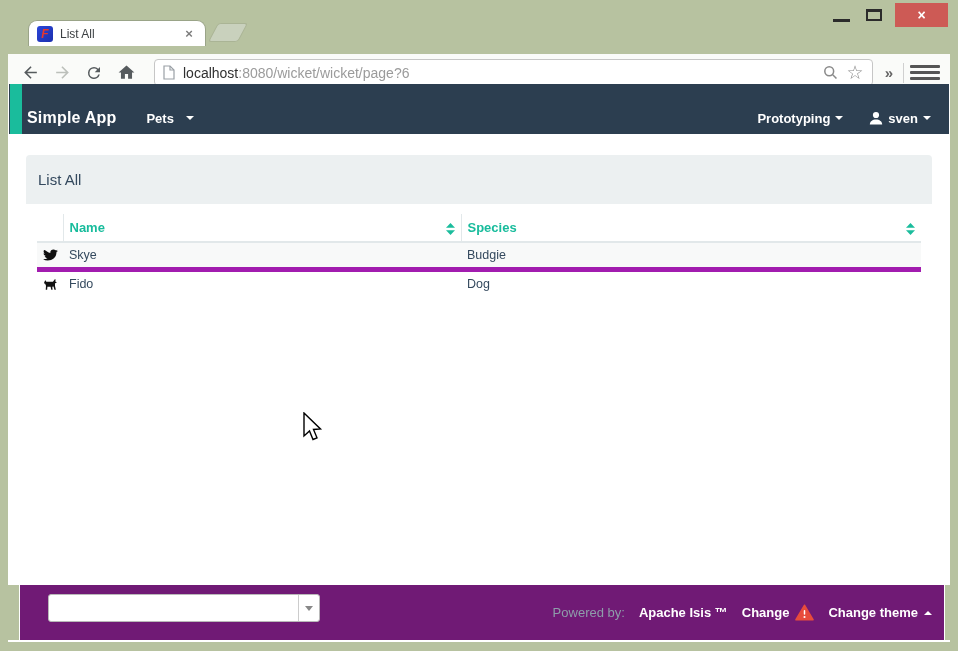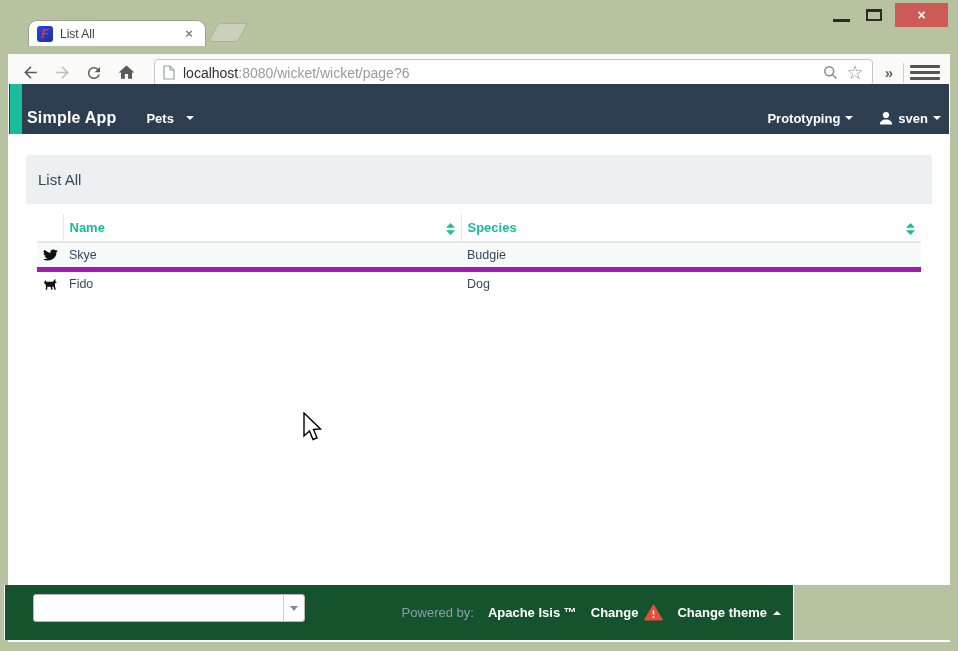--- a/index.html
+++ b/index.html
@@ -41,21 +41,21 @@
   .hamburger i { display:block; height:3px; background:#555; border-radius:1px; }
 
   
   .navbar { position:absolute; left:8px; top:84px; width:942px; height:68px; background:#2c3e50;
             border-left:1px solid #fff; border-right:1px solid #fff;
             display:flex; align-items:center; color:#fff; }
   .ribbon { position:absolute; left:1px; top:0; width:12px; height:56px; background:#1abc9c;
             clip-path:polygon(0 0,100% 0,100% 100%,50% calc(100% - 6px),0 100%); }
   .brand { font-size:16px; font-weight:bold; margin-left:18px; letter-spacing:.2px; }
   .nav-menu { font-size:13px; font-weight:bold; margin-left:30px; display:flex; align-items:center; gap:12px; }
-  .navbar-right { margin-left:auto; display:flex; align-items:center; gap:26px; padding-right:8px; }
+  .navbar-right { margin-left:auto; display:flex; align-items:center; gap:26px; padding-right:18px; }
   .nav-item { font-size:13px; font-weight:bold; display:flex; align-items:center; gap:5px; }
   .caret-down { width:0; height:0; border-left:4px solid transparent; border-right:4px solid transparent;
                 border-top:4px solid #fff; display:inline-block; }
   .caret-up { width:0; height:0; border-left:4px solid transparent; border-right:4px solid transparent;
               border-bottom:4px solid #fff; display:inline-block; }
 
   .content { position:absolute; left:8px; top:134px; width:942px; height:451px; background:#fff;
              border-left:1px solid #fff; border-right:1px solid #fff; }
   .panel { margin:21px 17px 0 17px; }
   .panel-heading { height:49px; background:#ecf0f1; border-radius:4px 4px 0 0; display:flex; align-items:center;
@@ -69,21 +69,21 @@
                   padding:6px; border-bottom:2px solid #e2e8ea; }
   table.pets th.bordered { border-left:1px solid #e2e8ea; }
   .th-inner { display:flex; align-items:flex-end; }
   .th-inner .lbl { flex:1 1 auto; }
   table.pets td { font-size:12.5px; color:#34495e; padding:5px 6px; height:26px; }
   table.pets tbody tr + tr td { border-top:5px solid #a21caf; }
   table.pets tbody tr:nth-child(odd) td { background:#f8f9f9; }
   td.icon-cell { text-align:center; }
   a.pet-link { color:#34495e; text-decoration:none; }
 
-  .footer { position:absolute; left:4px; top:585px; width:790px; height:55px; background:#14532d;
+  .footer { position:absolute; left:19px; top:585px; width:926px; height:55px; background:#701a75;
             border-left:1px solid #fff; border-right:1px solid #fff; }
   .bottom-strip { position:absolute; left:8px; top:640px; width:942px; height:2px; background:#fff; }
   .theme-select { position:absolute; left:28px; top:9px; width:272px; height:28px; background:#fff;
                   border:1px solid #b9b9b9; border-radius:3px; display:flex; }
   .select-value { flex:1 1 auto; font-size:13px; color:#333; padding:5px 8px; }
   .select-btn { width:21px; border-left:1px solid #ccc; display:flex; align-items:center; justify-content:center; }
   .select-arrow { width:0; height:0; border-left:4px solid transparent; border-right:4px solid transparent;
                   border-top:5px solid #888; }
   .footer-right { position:absolute; right:0; top:0; height:100%; display:flex; align-items:center;
                   gap:14px; padding-right:12px; }

